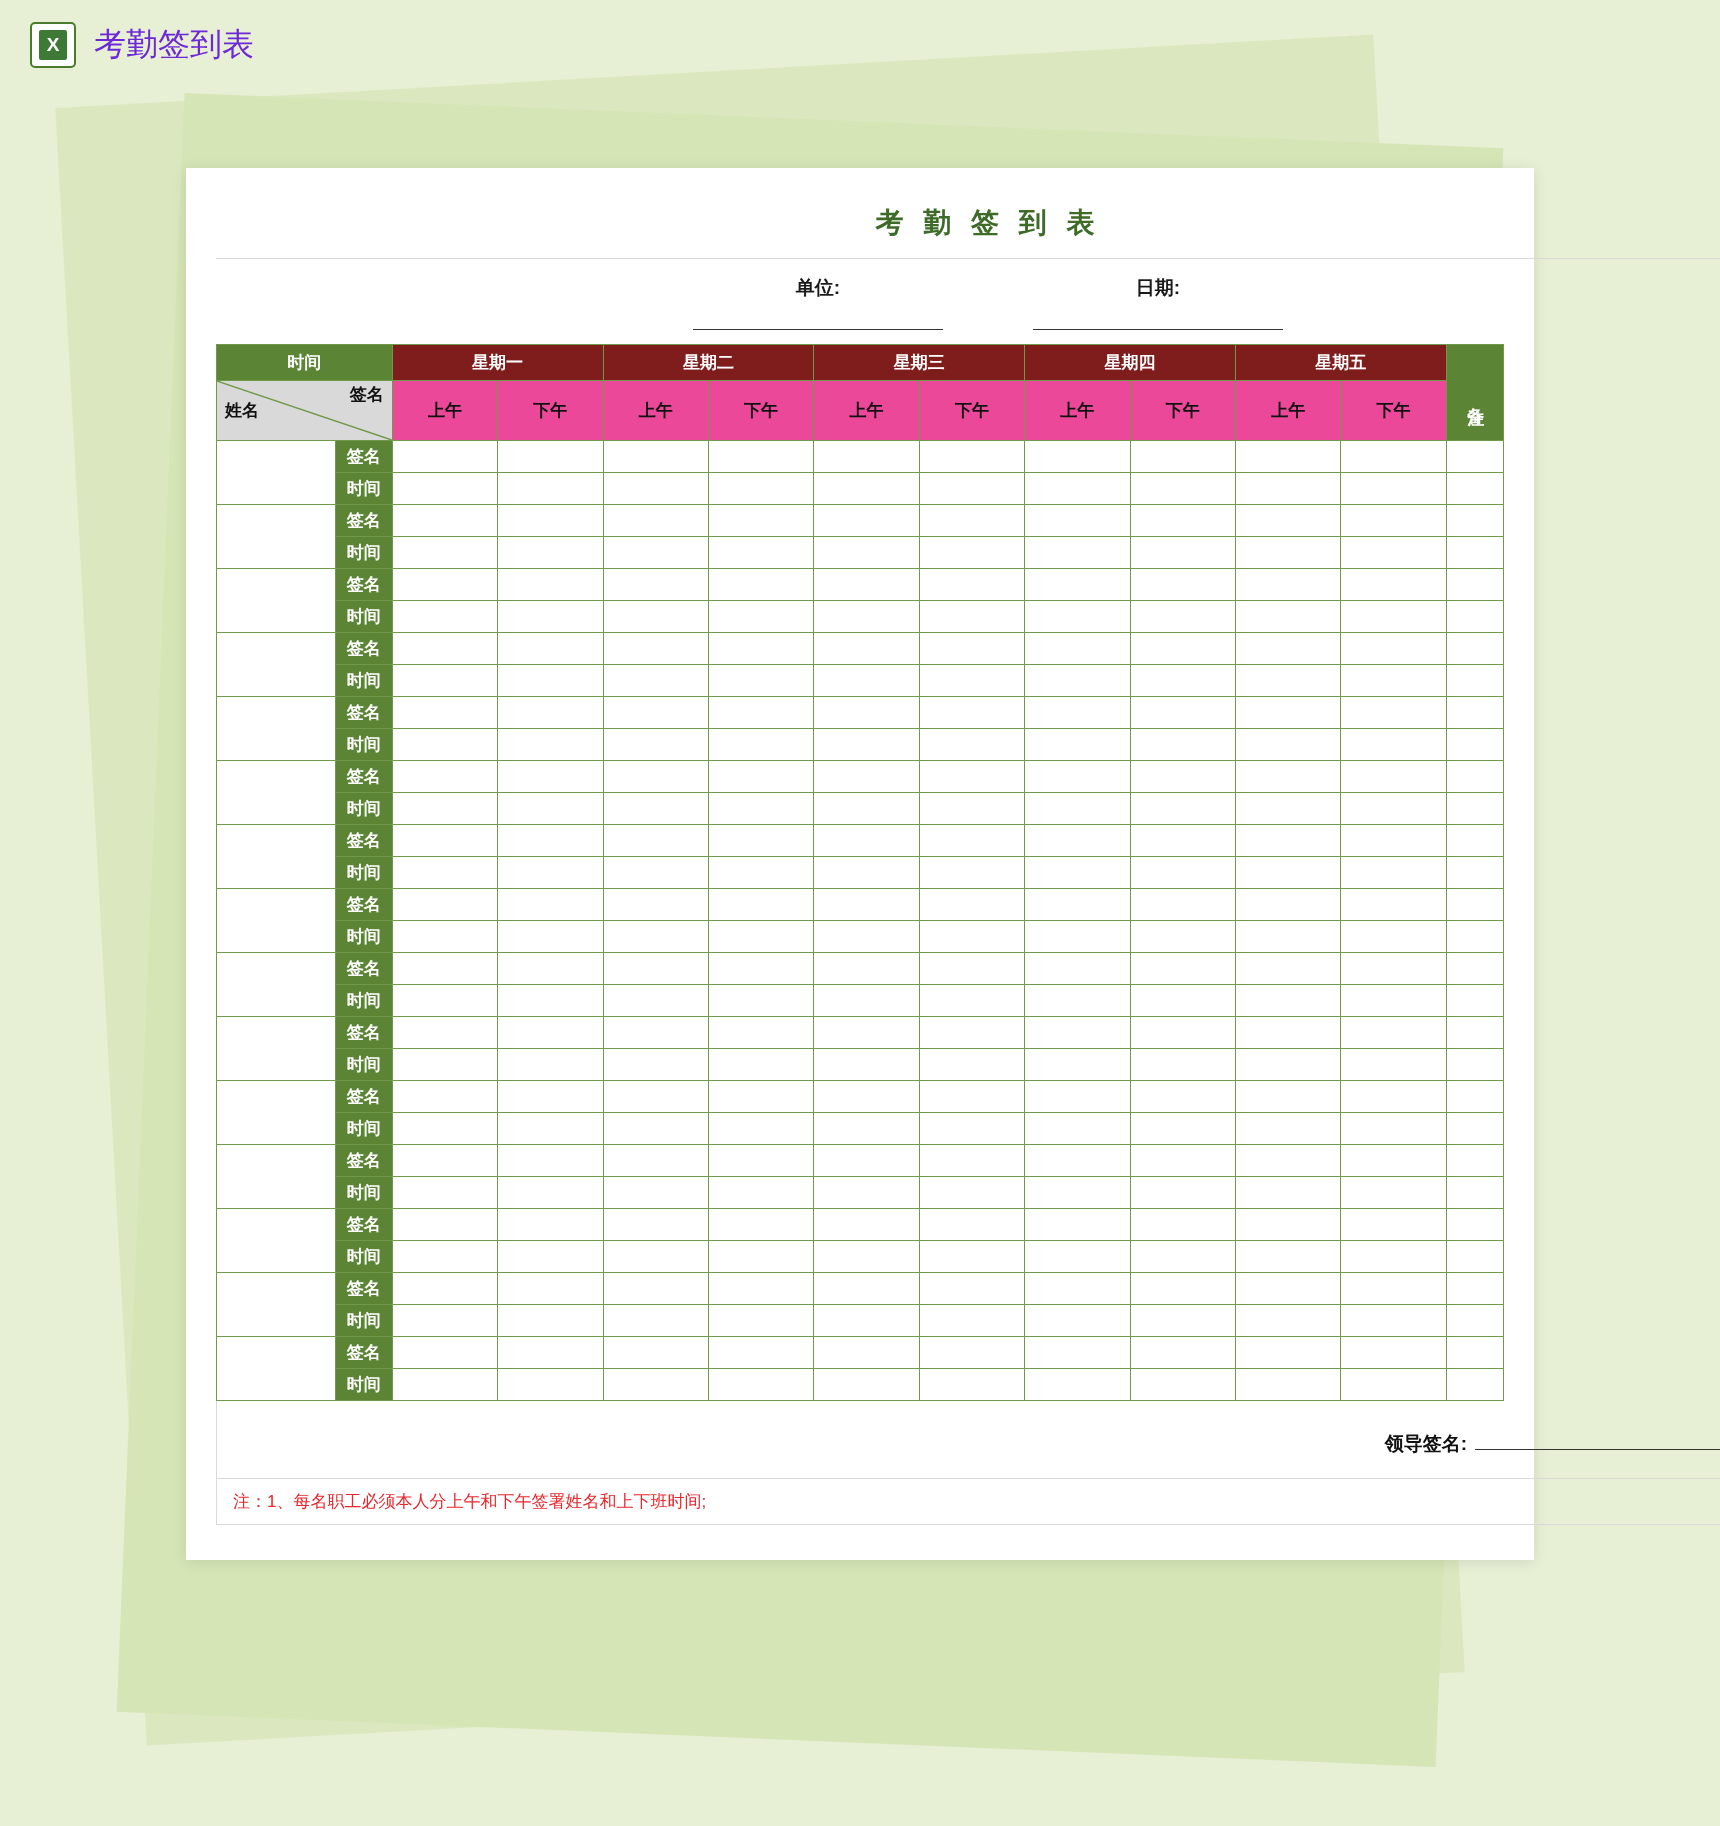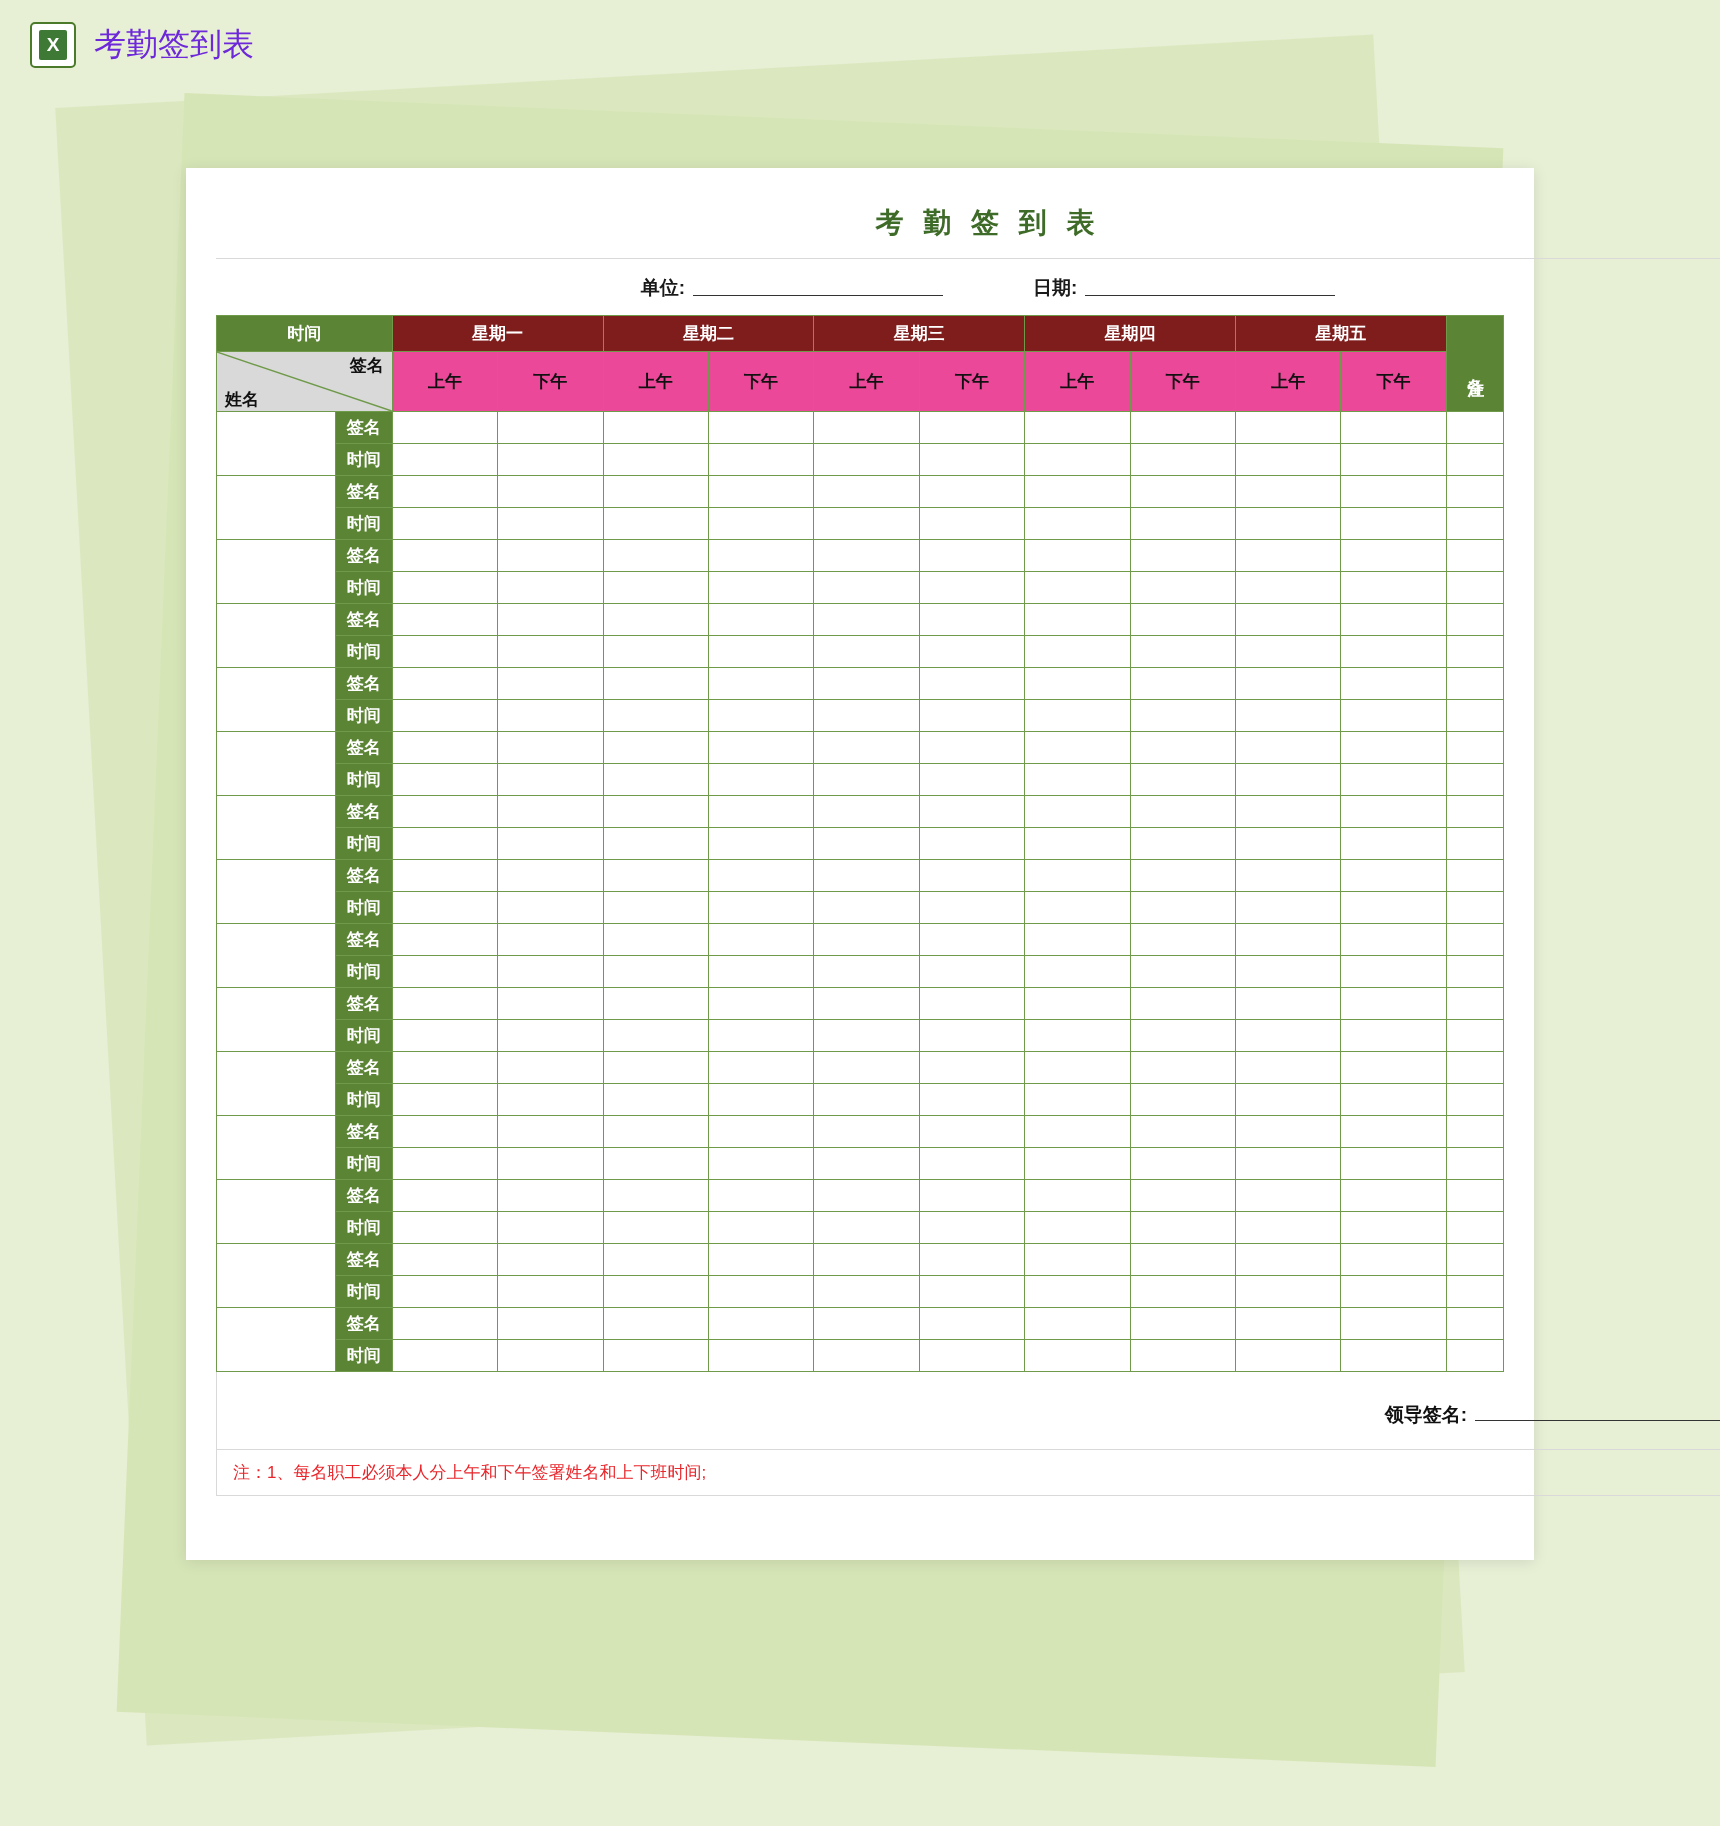--- a/index.html
+++ b/index.html
@@ -110,22 +110,23 @@
     justify-content: center;
     align-items: center;
     gap: 90px;
     padding: 16px 0 14px 0;
     font-size: 19px;
     color: #1a1a1a;
     font-weight: bold;
   }
   .meta-item {
     display: flex;
-    align-items: flex-start;
+    align-items: center;
     gap: 8px;
+    flex-direction: column;
   }
   .meta-line {
     display: inline-block;
     width: 250px;
     border-bottom: 1.5px solid #333333;
     height: 20px;
   }
 
   table.attendance {
     border-collapse: collapse;
@@ -188,21 +189,21 @@
     position: absolute;
     right: 8px;
     top: 2px;
     font-weight: bold;
     font-size: 17px;
     color: #111;
   }
   .diag-cell .t2 {
     position: absolute;
     left: 8px;
-    bottom: 0;
+    bottom: 18px;
     font-weight: bold;
     font-size: 17px;
     color: #111;
   }
   .rowlabel {
     background: #5b8434;
     color: #ffffff;
     font-weight: bold;
     width: 52px;
     height: 32px;

